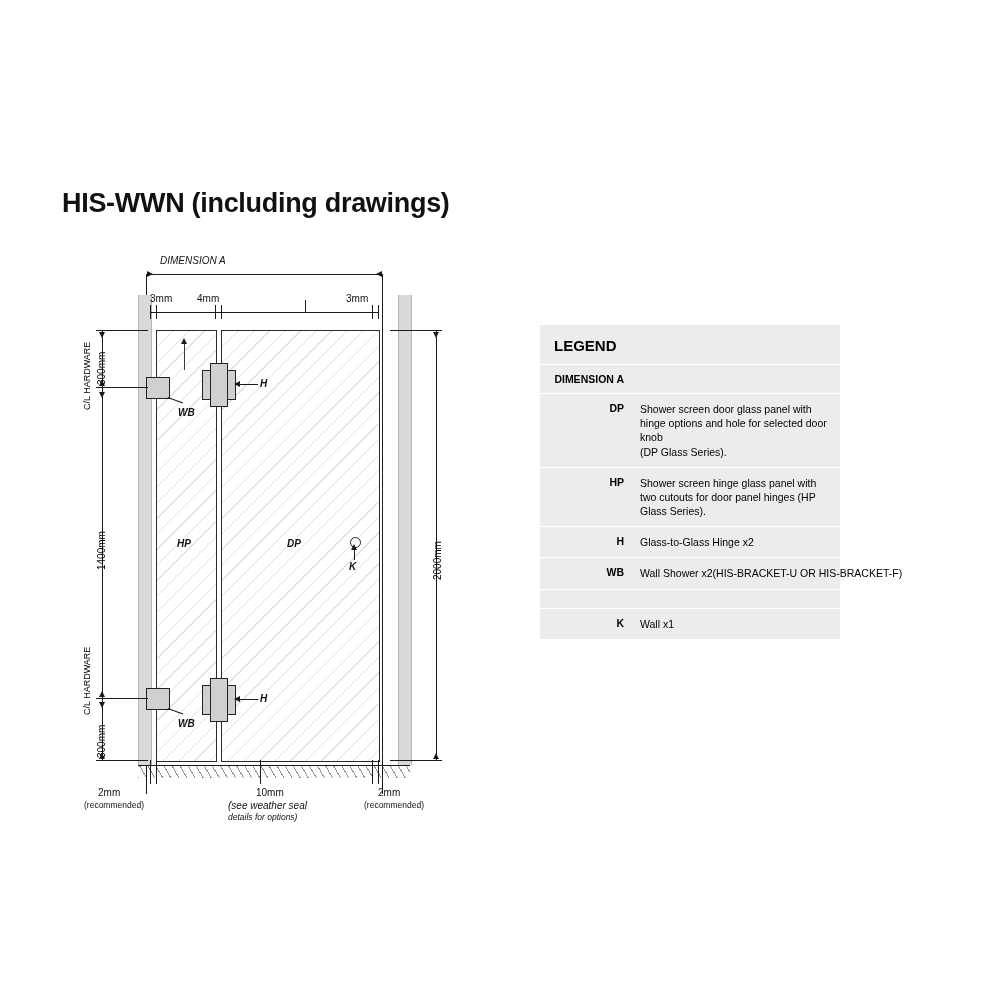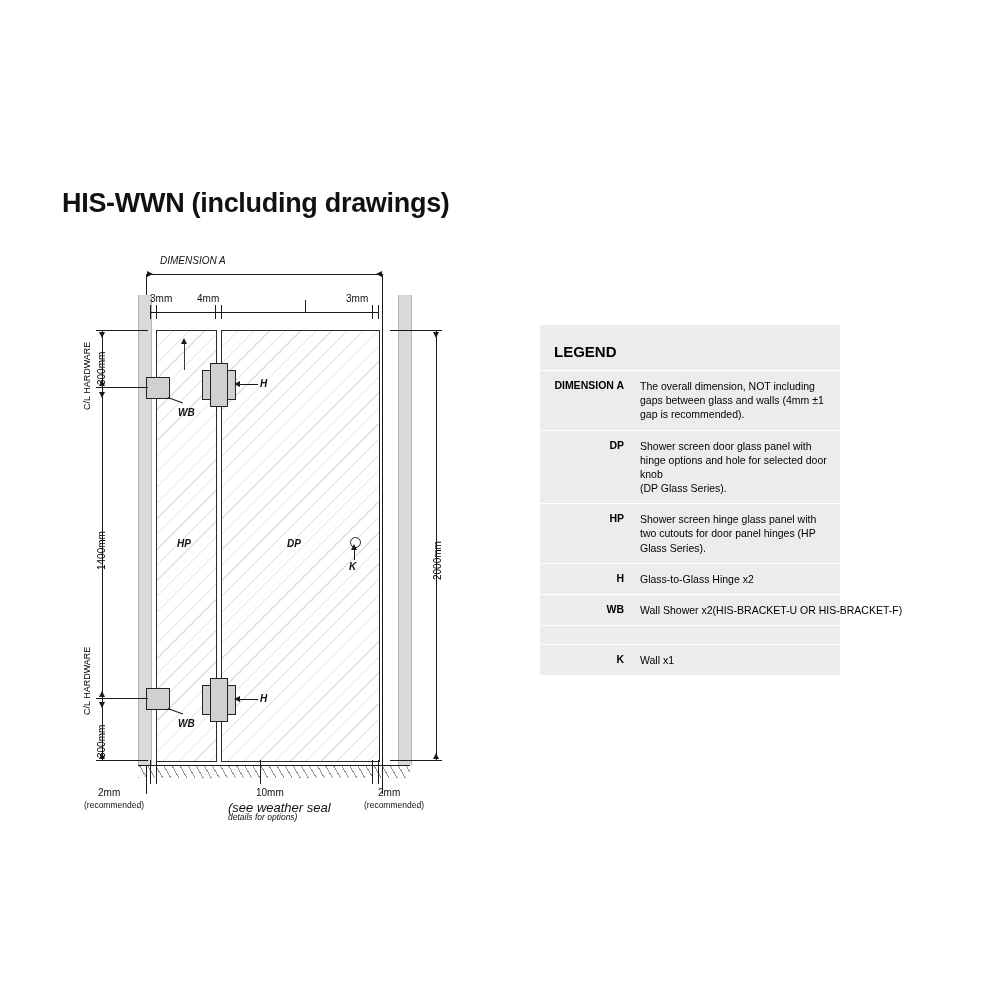--- a/index.html
+++ b/index.html
@@ -111,21 +111,20 @@
     left: 540px;
     top: 325px;
     width: 300px;
     background: #ececec;
   }
   #legend .legend-title {
     font-size: 15px;
     font-weight: bold;
     padding: 12px 14px 10px 14px;
     border-bottom: 1px solid #ffffff;
-    margin-top: 6px;
   }
   .legend-row {
     display: flex;
     border-bottom: 1px solid #ffffff;
     min-height: 20px;
   }
   .legend-key {
     width: 92px;
     flex: 0 0 92px;
     text-align: right;
@@ -246,32 +245,31 @@
 
   <div class="line vline" style="left:90px; top:510px; height:24px;"></div>
   <div class="line vline" style="left:96px; top:510px; height:24px;"></div>
   <div class="line vline" style="left:200px; top:510px; height:24px;"></div>
   <div class="line vline" style="left:312px; top:510px; height:24px;"></div>
   <div class="line vline" style="left:318px; top:510px; height:24px;"></div>
 
   <div class="lbl" style="left:38px; top:537px;">2mm</div>
   <div class="lbl" style="left:24px; top:550px; font-size:8.5px;">(recommended)</div>
   <div class="lbl" style="left:196px; top:537px;">10mm</div>
-  <div class="lbl lbl-i" style="left:168px; top:550px; font-size:13px;">(see weather seal</div>
+  <div class="lbl lbl-i" style="left:168px; top:550px; font-size:10px;">(see weather seal</div>
   <div class="lbl lbl-i" style="left:168px; top:562px; font-size:8.5px;">details for options)</div>
   <div class="lbl" style="left:318px; top:537px;">2mm</div>
   <div class="lbl" style="left:304px; top:550px; font-size:8.5px;">(recommended)</div>
 </div>
 
 <div id="legend">
   <div class="legend-title">LEGEND</div>
 
   <div class="legend-row">
     <div class="legend-key">DIMENSION A</div>
-    <div class="legend-val">The overall dimension, NOT including gaps between glass and walls (4mm ±1 gap is recommended).</div>
   </div>
 
   <div class="legend-row">
     <div class="legend-key">DP</div>
     <div class="legend-val">Shower screen door glass panel with hinge options and hole for selected door knob
 (DP Glass Series).</div>
   </div>
 
   <div class="legend-row">
     <div class="legend-key">HP</div>

